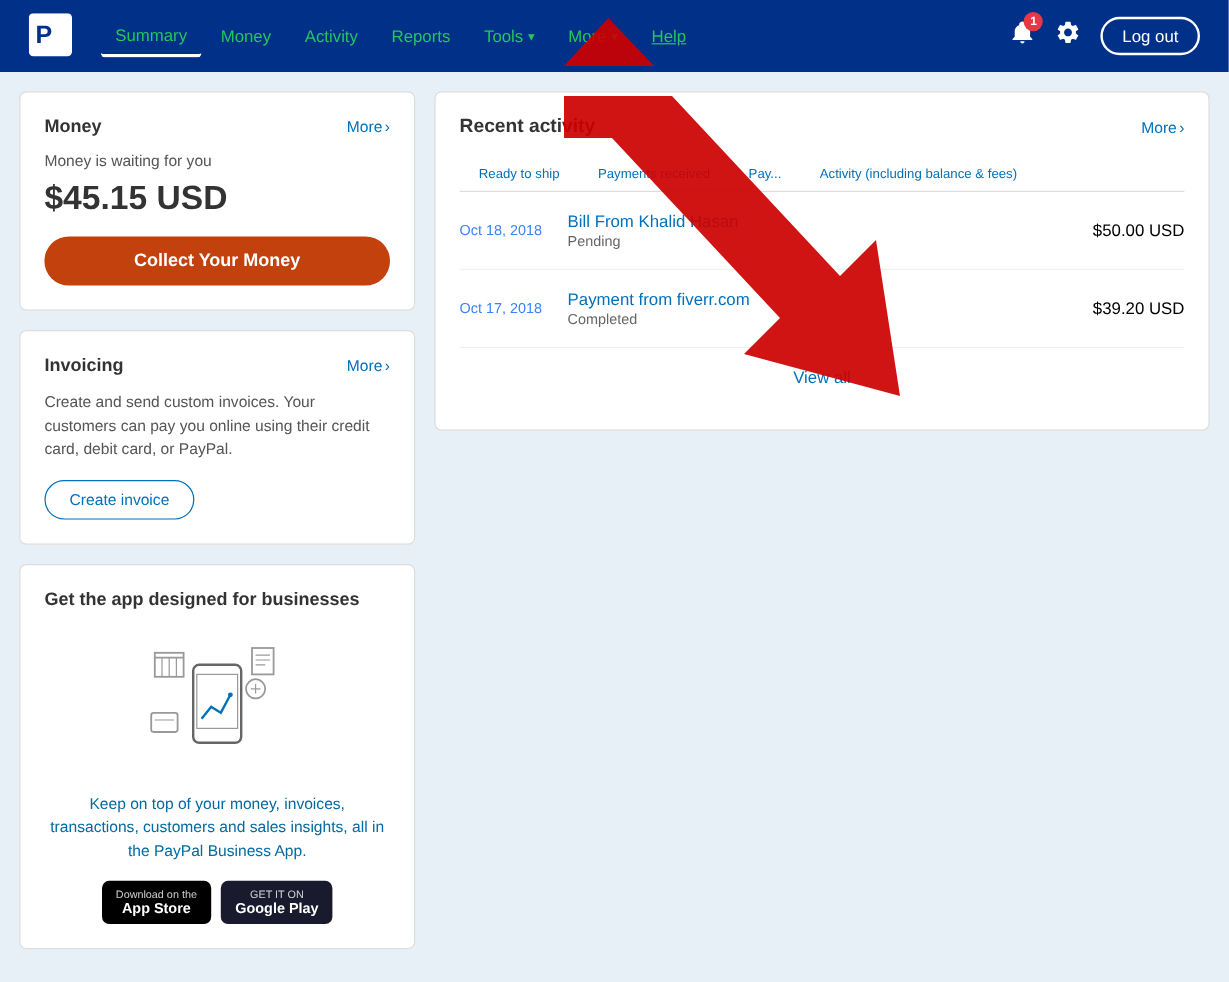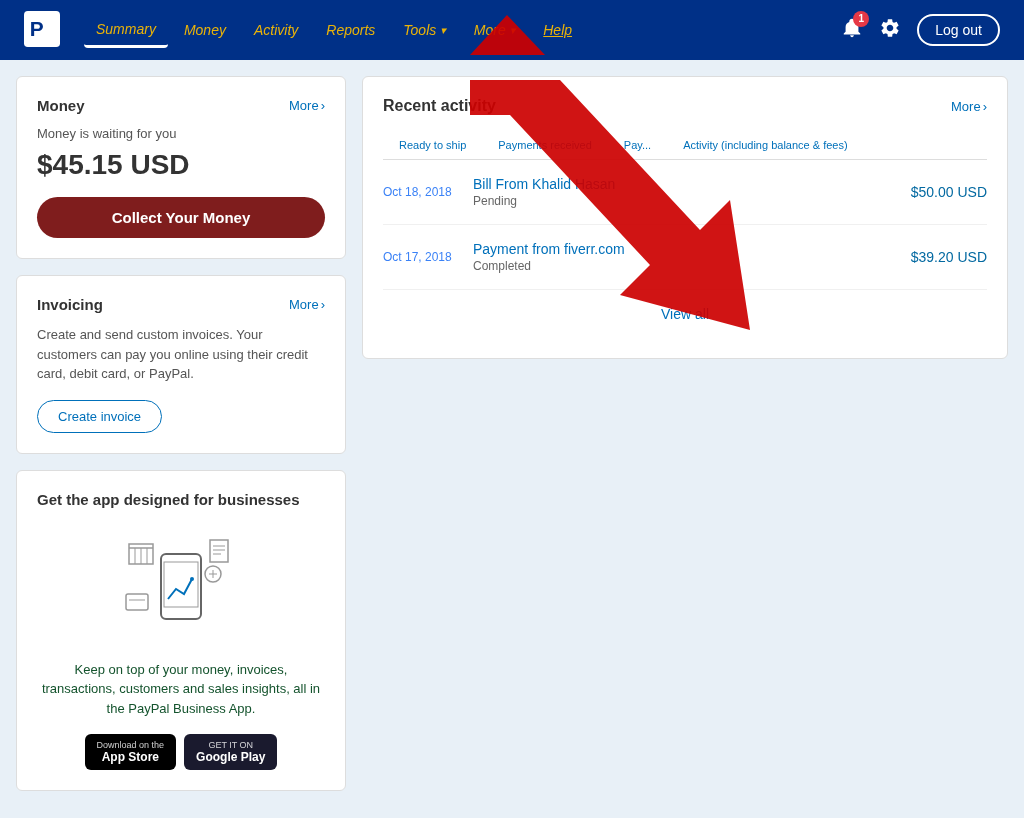--- a/index.html
+++ b/index.html
@@ -21,32 +21,31 @@
       width: 36px;
       height: 36px;
     }
     .nav {
       display: flex;
       align-items: center;
       gap: 4px;
       flex: 1;
     }
     .nav-item {
-      color: #eab308;
+      color: #22c55e;
       padding: 8px 12px;
       cursor: pointer;
       font-size: 14px;
       font-weight: 500;
       border-radius: 4px;
       display: flex;
       align-items: center;
       gap: 4px;
       text-decoration: none;
       white-space: nowrap;
-      font-style: italic;
     }
     .nav-item.active {
       border-bottom: 3px solid #fff;
     }
     .nav-item.help {
       text-decoration: underline;
     }
     .header-actions {
       display: flex;
       align-items: center;
@@ -138,21 +137,21 @@
       font-size: 13px;
       margin-bottom: 8px;
     }
     .money-amount {
       font-size: 28px;
       font-weight: 700;
       color: #333;
       margin-bottom: 16px;
     }
     .collect-btn {
-      background: #7f1d1d;
+      background: #c2410c;
       color: #fff;
       border: none;
       padding: 12px 20px;
       border-radius: 24px;
       cursor: pointer;
       font-size: 15px;
       font-weight: 600;
       width: 100%;
     }
 
@@ -186,21 +185,21 @@
       color: #333;
       margin-bottom: 16px;
       text-align: left;
     }
     .app-illustration {
       margin: 0 auto 16px;
       width: 120px;
       height: 120px;
     }
     .app-desc {
-      color: #14532d;
+      color: #0369a1;
       font-size: 13px;
       line-height: 1.5;
       margin-bottom: 16px;
     }
     .app-stores {
       display: flex;
       justify-content: center;
       gap: 8px;
     }
     .store-badge {
@@ -277,21 +276,21 @@
       font-size: 14px;
       font-weight: 500;
       cursor: pointer;
     }
     .activity-status {
       color: #666;
       font-size: 12px;
       margin-top: 2px;
     }
     .activity-amount {
-      color: #0369a1;
+      color: #000000;
       font-size: 14px;
       font-weight: 500;
       text-align: right;
     }
 
     .view-all {
       text-align: center;
       padding: 16px;
       color: #0070ba;
       cursor: pointer;

